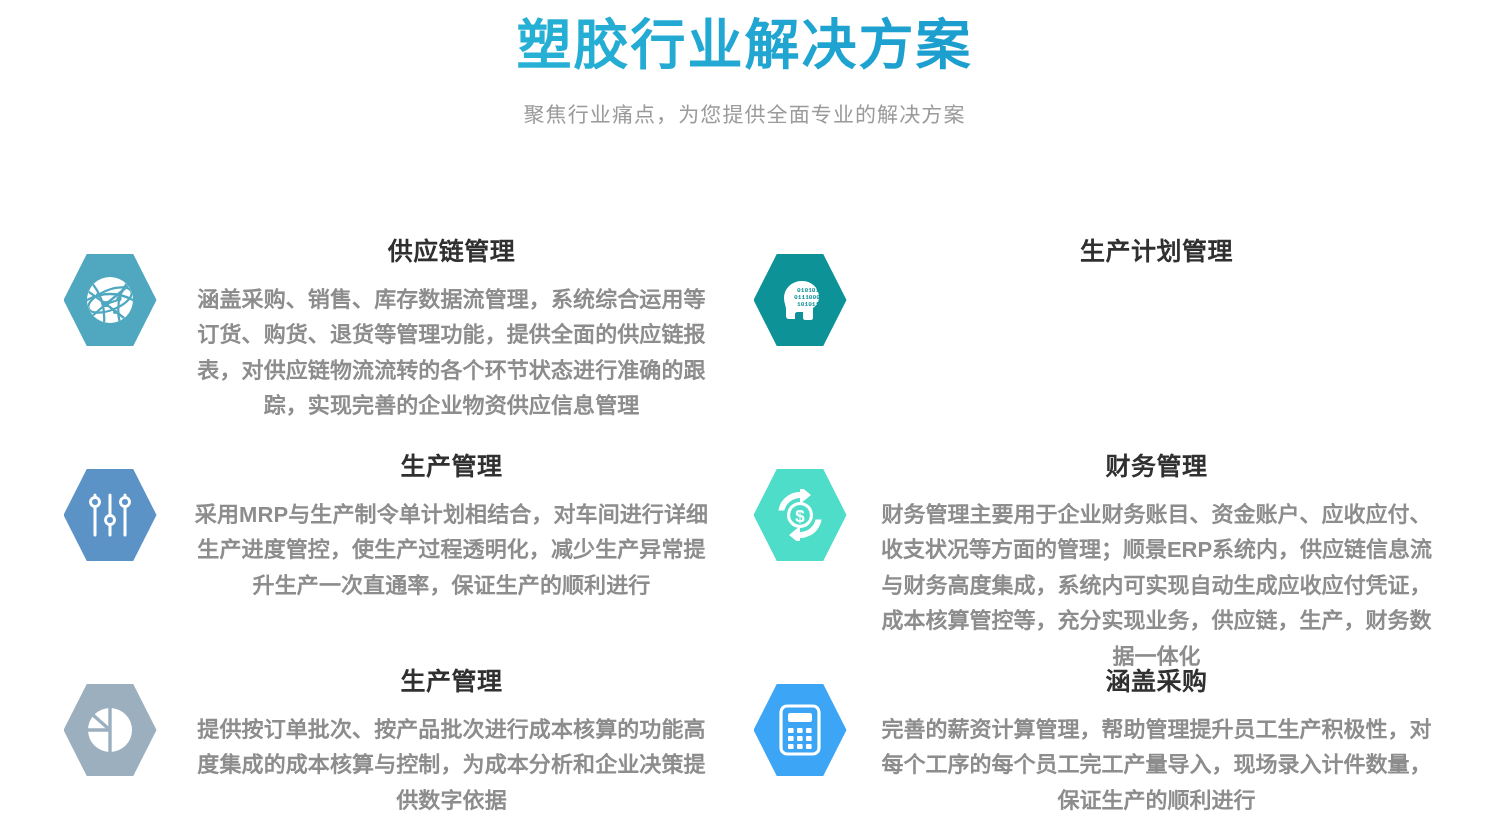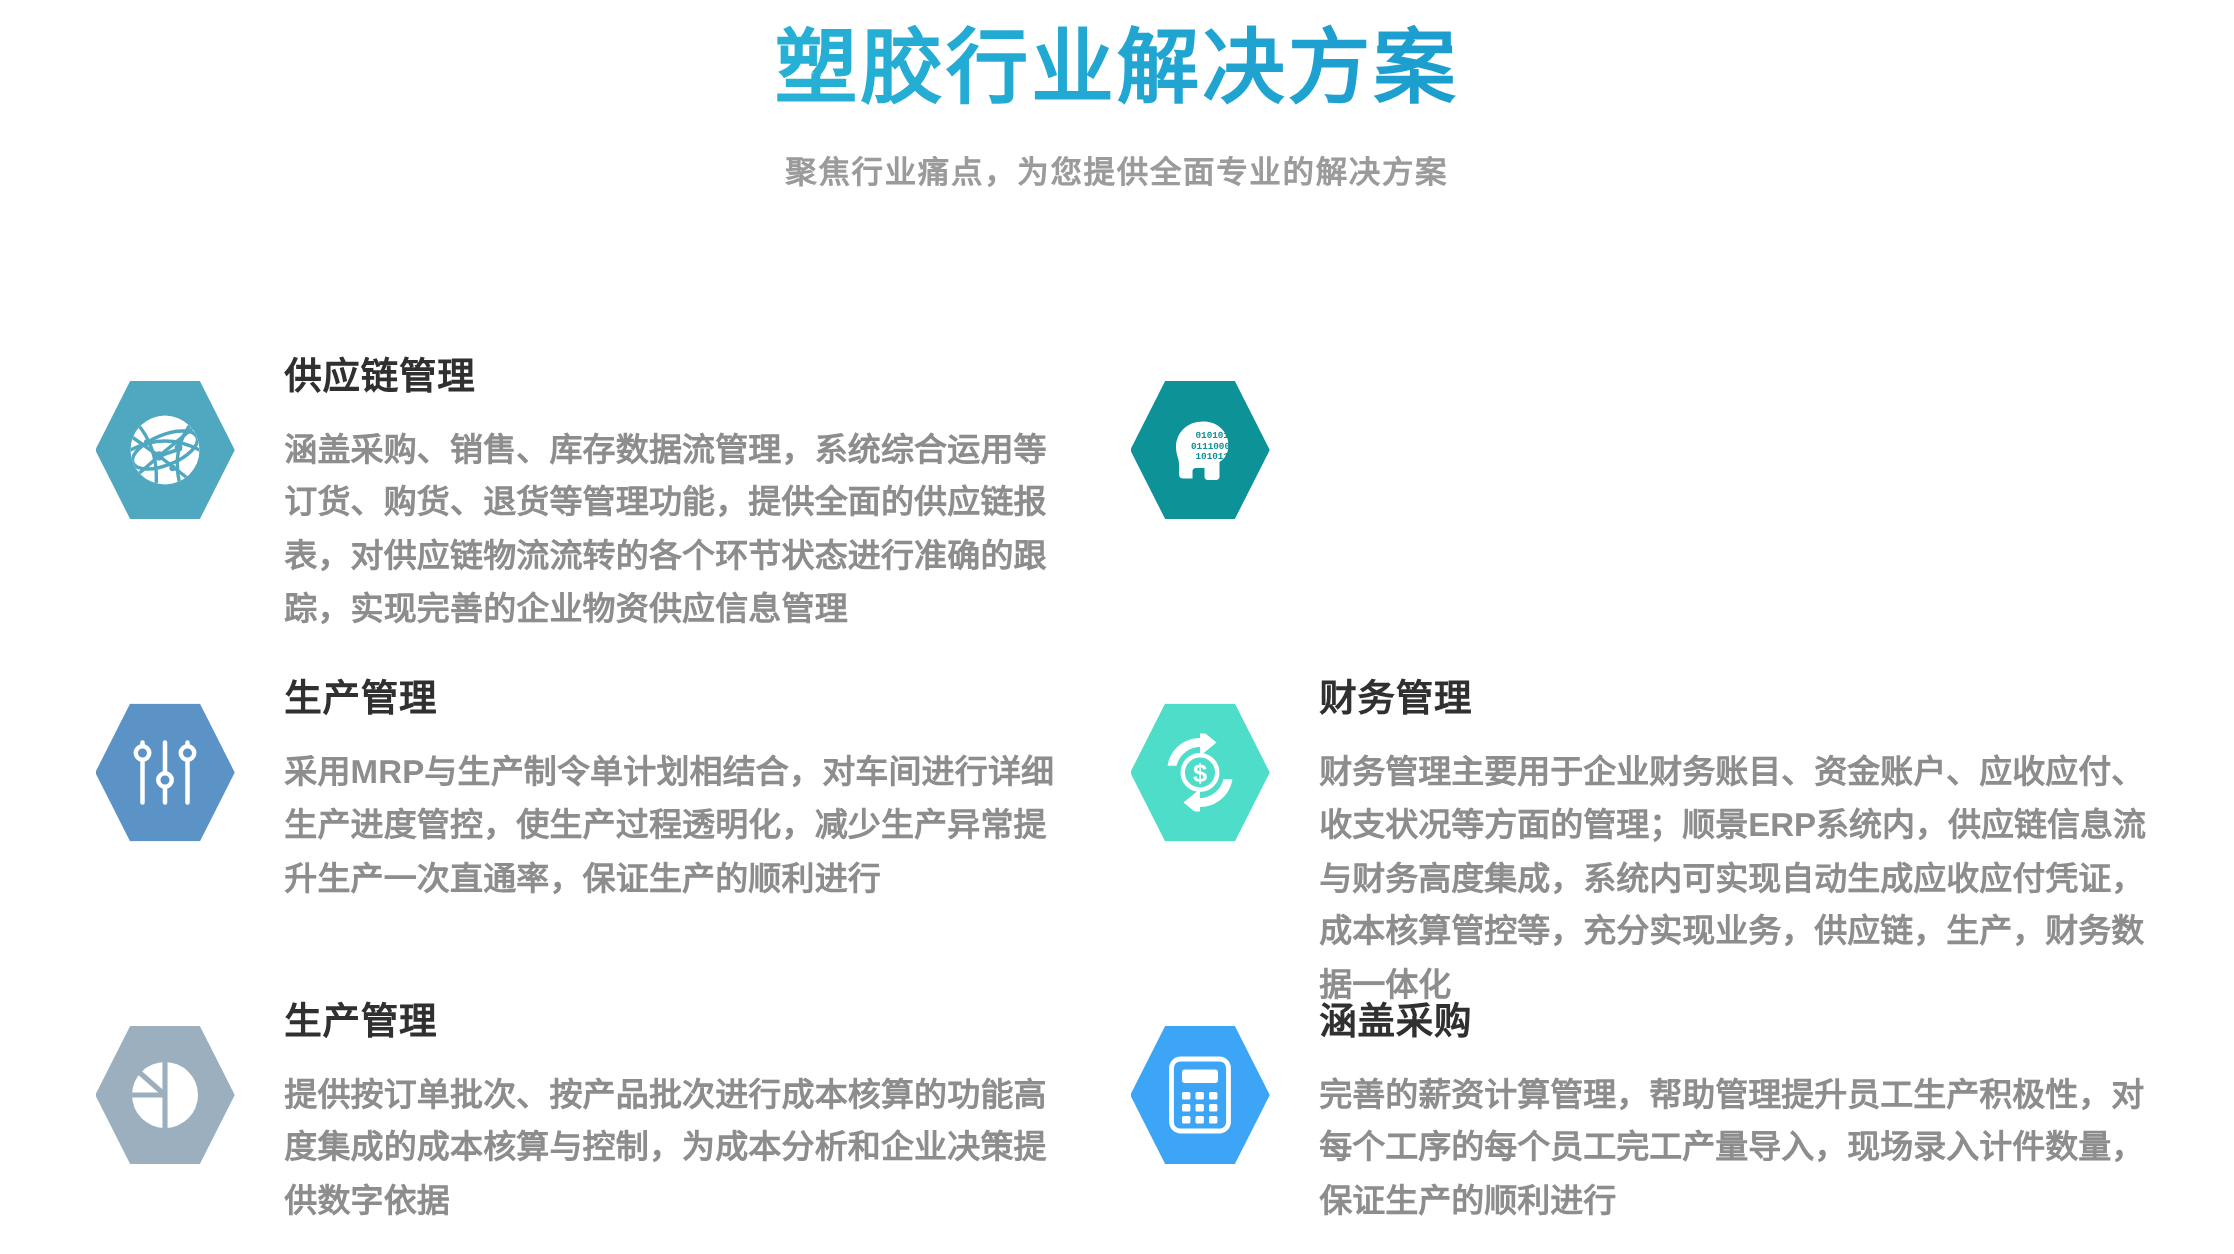--- a/index.html
+++ b/index.html
@@ -36,21 +36,21 @@
     line-height: 1.15;
     background-image: linear-gradient(60deg, #2fc1dd 0%, #2bb8d8 22%, #1e9fd0 58%, #0e86c6 100%);
     -webkit-background-clip: text;
     background-clip: text;
     color: transparent;
     -webkit-text-fill-color: transparent;
   }
   .page-subtitle {
     margin: 21px 0 0 0;
     font-size: 21px;
-    font-weight: bold;
+    font-weight: normal;
     color: #9b9b9b;
     letter-spacing: 1.1px;
   }
 
   
   .features {
     position: absolute;
     top: 238px;
     left: 0;
     width: 1489px;
@@ -77,21 +77,21 @@
     margin-right: 33px;
     margin-top: 16px;
     clip-path: polygon(25% 0%, 75% 0%, 100% 50%, 75% 100%, 25% 100%, 0% 50%);
     display: flex;
     align-items: center;
     justify-content: center;
   }
   .hex svg { display: block; }
 
   
-  .ftext { flex: 1 1 auto; min-width: 0; }
+  .ftext { flex: 1 1 auto; min-width: 0; text-align: center; }
   .ftitle {
     margin: 0;
     font-size: 25px;
     font-weight: bold;
     color: #303030;
     letter-spacing: 0.5px;
     line-height: 1.1;
   }
   .fdesc {
     margin: 16px 0 0 0;
@@ -156,20 +156,21 @@
             <path d="M29 8 C18 8 11 16 11 25 C11 30 13 33 13 36 L13 43 C13 45 14 46 16 46 L22 46 L22 41 C22 40 23 39 24 39 L30 39 L30 45 C30 46 31 47 32 47 L38 47 C39 47 40 46 40 45 L40 35 C45 32 46 27 46 24 C46 15 39 8 29 8 Z" fill="#ffffff"></path>
             <g fill="#0d9298" font-family="'Liberation Mono','DejaVu Sans Mono',monospace" font-size="6.2" font-weight="bold">
               <text x="24" y="19">010101</text>
               <text x="21" y="26">011100010</text>
               <text x="24" y="33">1010117</text>
             </g>
           </svg>
         </span>
       </div>
       <div class="ftext">
+        <h2 class="ftitle">生产计划管理</h2>
       </div>
     </div>
 
     <div class="feature col-left">
       <div class="hex" style="background: rgb(91, 147, 199);">
         <span>
           <svg width="48" height="50" viewBox="0 0 48 50" aria-hidden="true">
             <g stroke="#ffffff" stroke-width="3" stroke-linecap="round" fill="none">
               <line x1="9" y1="5" x2="9" y2="45"></line>
               <line x1="24" y1="5" x2="24" y2="45"></line>

